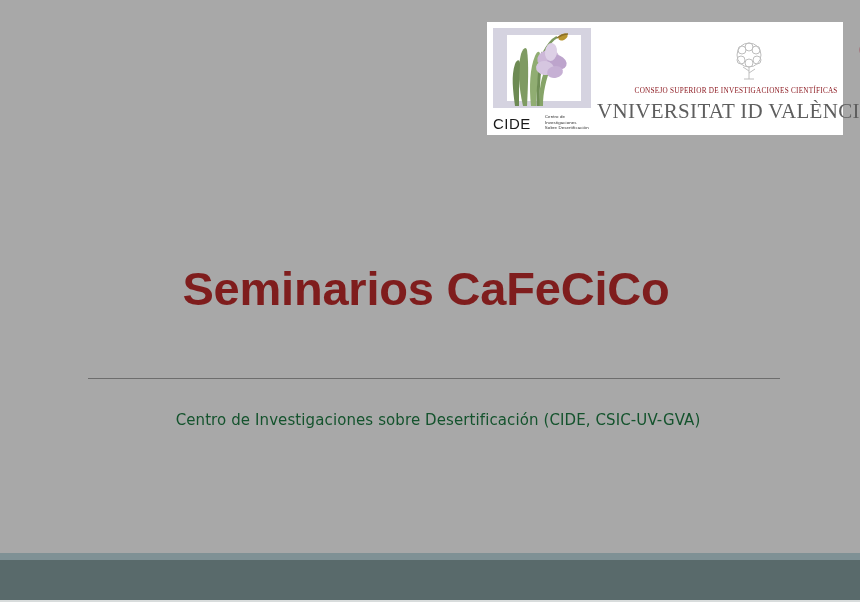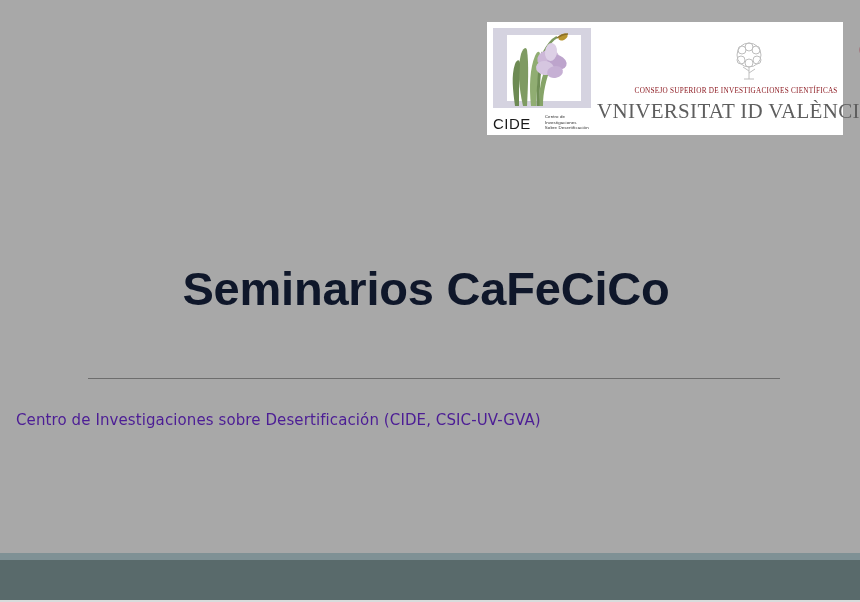--- a/index.html
+++ b/index.html
@@ -150,45 +150,45 @@
   .title {
     position: absolute;
     left: 0;
     right: 8px;
     top: 262px;
     text-align: center;
     font-family: "Liberation Sans", sans-serif;
     font-weight: bold;
     font-size: 47px;
     line-height: 54px;
-    color: #0f172a;
+    color: #7f1d1d;
     letter-spacing: -0.2px;
   }
 
   
   .divider {
     position: absolute;
     left: 88px;
     top: 378px;
     width: 692px;
     height: 1px;
     background: #6d6d6d;
   }
 
   
   .subtitle {
     position: absolute;
     left: 0;
     right: 0;
     top: 409px;
-    text-align: left;
+    text-align: center;
     font-family: "DejaVu Sans", sans-serif;
     font-size: 15px;
     line-height: 22px;
-    color: #4c1d95;
+    color: #14532d;
     letter-spacing: 0.1px;
     padding-left: 16px;
   }
 
   
   .bar-light {
     position: absolute;
     left: 0;
     top: 553px;
     width: 860px;

